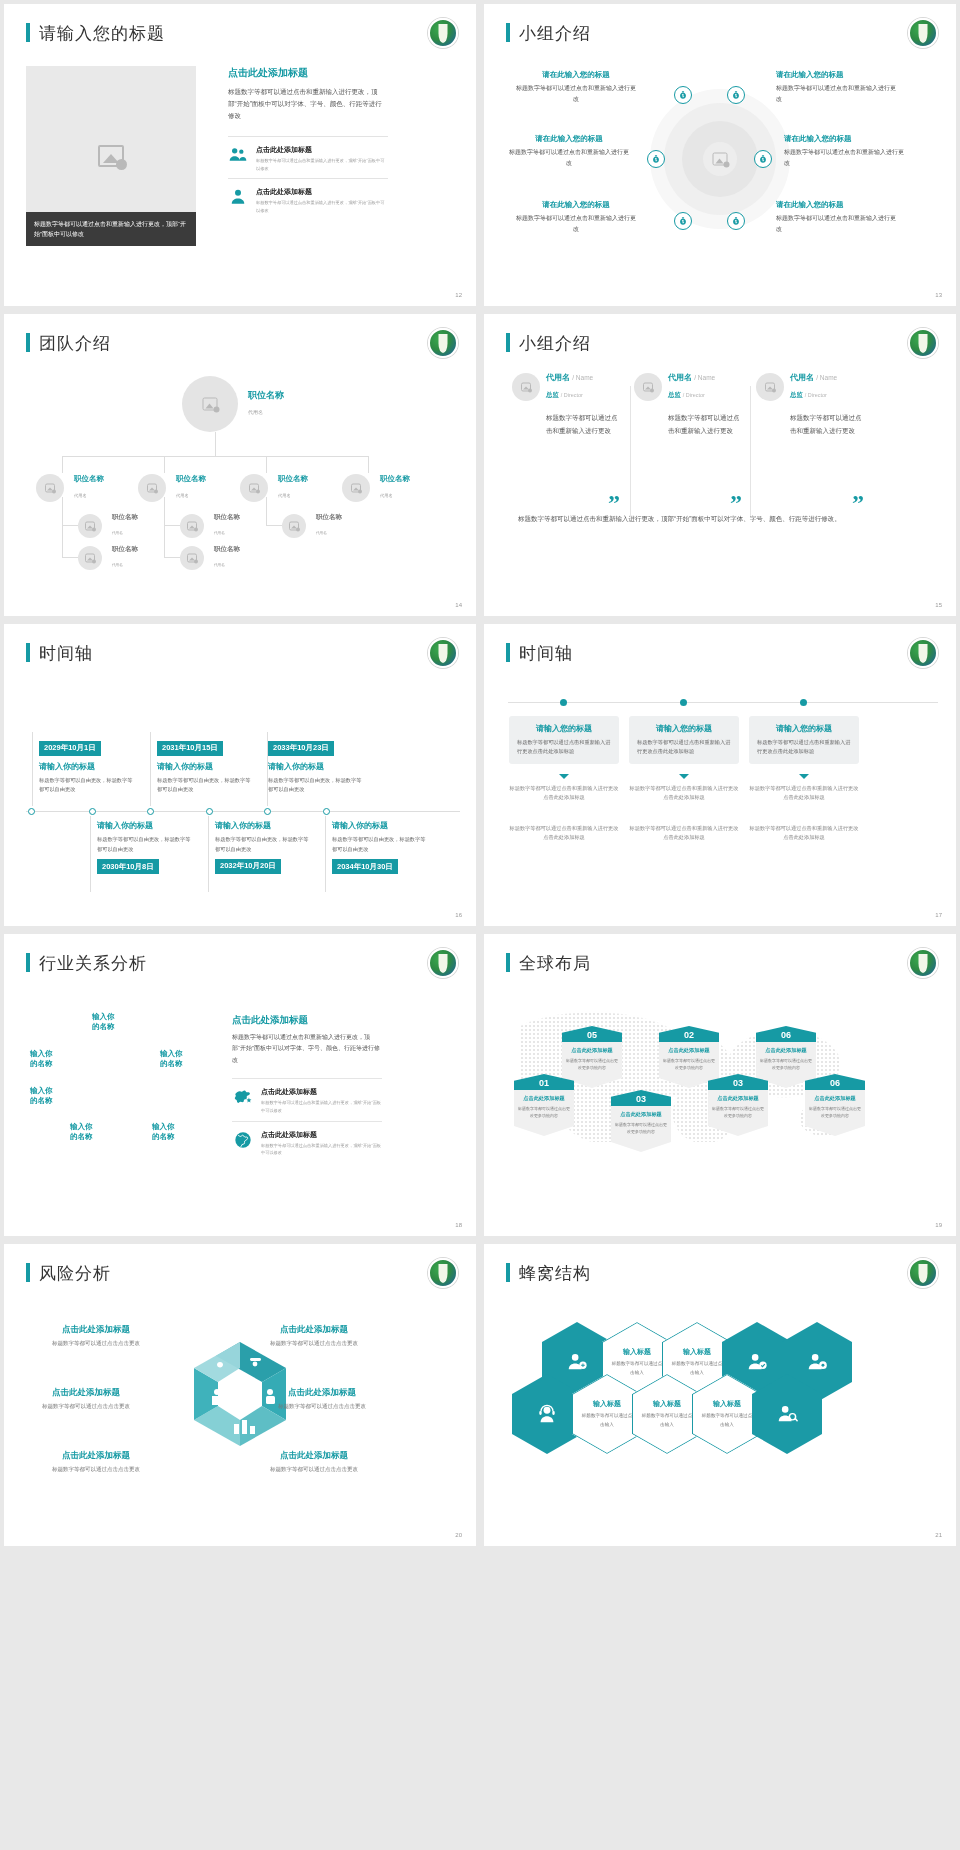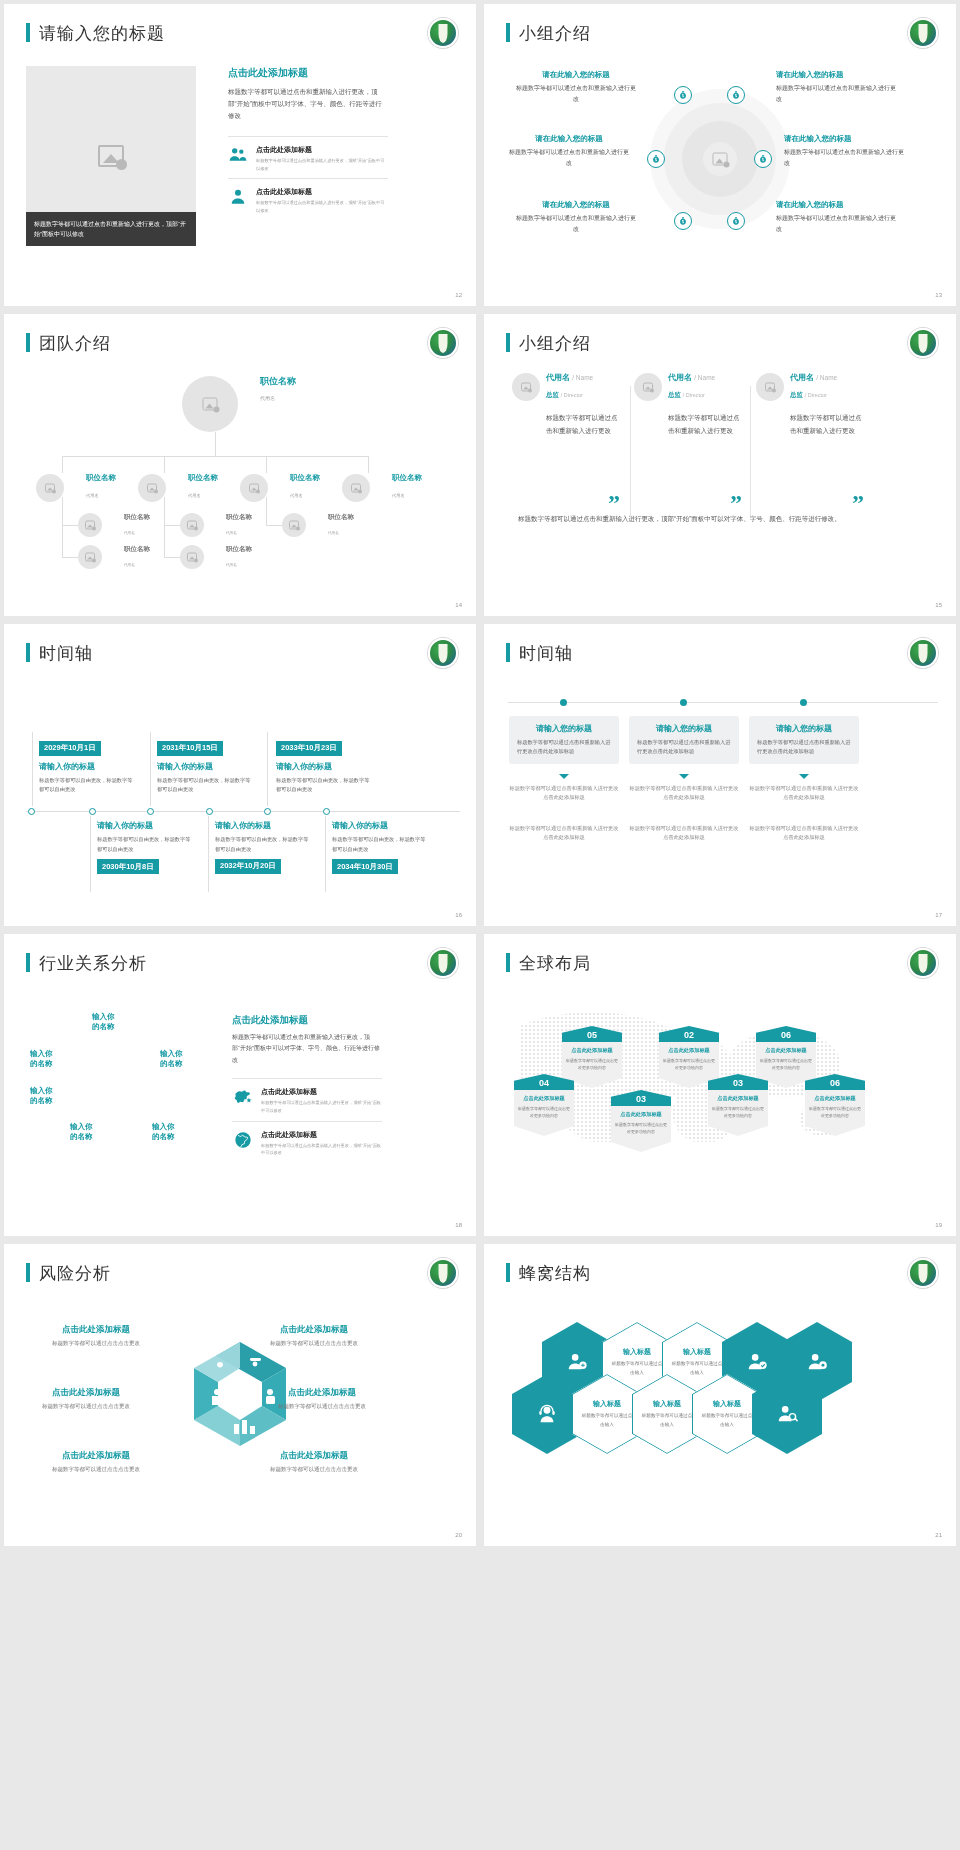--- a/index.html
+++ b/index.html
@@ -110,21 +110,21 @@
     position:absolute; width:18px;height:18px;border-radius:50%;
     border:1.5px solid #169aa4; background:#fff;
     display:flex;align-items:center;justify-content:center;
     color:#169aa4;
   }
   .s13-txt{ position:absolute; width:120px; }
   .s13-txt h4{ font-size:7.5px; font-weight:bold; color:#169aa4; margin-bottom:3px; }
   .s13-txt p{ font-size:6px; line-height:1.8; color:#555; }
 
   
-  .node{ position:absolute; display:flex; align-items:flex-start; gap:22px; }
+  .node{ position:absolute; display:flex; align-items:center; gap:10px; }
   .node .av{ border-radius:50%; background:#e4e4e4; position:relative; flex:none; }
   .node .nm{ font-size:9px; font-weight:bold; color:#169aa4; line-height:1.15; }
   .node .sub{ font-size:5px; color:#999; }
   .node.lv2 .nm{ font-size:7.5px; }
   .node.lv2 .sub{ font-size:4.2px; }
   .node.lv3 .nm{ font-size:6.5px; color:#777; }
   .node.lv3 .sub{ font-size:3.6px; }
   .ln{ position:absolute; background:#ddd; }
 
   
@@ -525,21 +525,21 @@
     </div>
 
     <div class="tl-bracket" style="left:146px;top:108px;height:74px"></div>
     <div class="tl-card" style="left:153px;top:112px">
       <span class="tl-date">2031年10月15日</span>
       <div class="tl-h">请输入你的标题</div>
       <div class="tl-p">标题数字等都可以自由更改，标题数字等都可以自由更改</div>
     </div>
 
     <div class="tl-bracket" style="left:263px;top:108px;height:74px"></div>
-    <div class="tl-card" style="left:272px;top:112px">
+    <div class="tl-card" style="left:264px;top:112px">
       <span class="tl-date">2033年10月23日</span>
       <div class="tl-h">请输入你的标题</div>
       <div class="tl-p">标题数字等都可以自由更改，标题数字等都可以自由更改</div>
     </div>
 
     <div class="tl-bracket" style="left:86px;top:192px;height:76px"></div>
     <div class="tl-card" style="left:93px;top:196px">
       <div class="tl-h" style="margin-top:0">请输入你的标题</div>
       <div class="tl-p">标题数字等都可以自由更改，标题数字等都可以自由更改</div>
       <span class="tl-date" style="margin-top:5px">2030年10月8日</span>
@@ -663,21 +663,21 @@
     </div>
     <div class="hexnum" style="left:272px;top:92px">
       <div class="cap">06</div>
       <div class="bod">
           <h5>点击此处添加标题</h5>
           <p>标题数字等都可以通过点击更改更多功能内容</p>
         </div>
     </div>
 
     <div class="hexnum" style="left:30px;top:140px">
-      <div class="cap">04</div>
+      <div class="cap">01</div>
       <div class="bod">
           <h5>点击此处添加标题</h5>
           <p>标题数字等都可以通过点击更改更多功能内容</p>
         </div>
     </div>
     <div class="hexnum" style="left:127px;top:156px">
       <div class="cap">03</div>
       <div class="bod">
           <h5>点击此处添加标题</h5>
           <p>标题数字等都可以通过点击更改更多功能内容</p>

